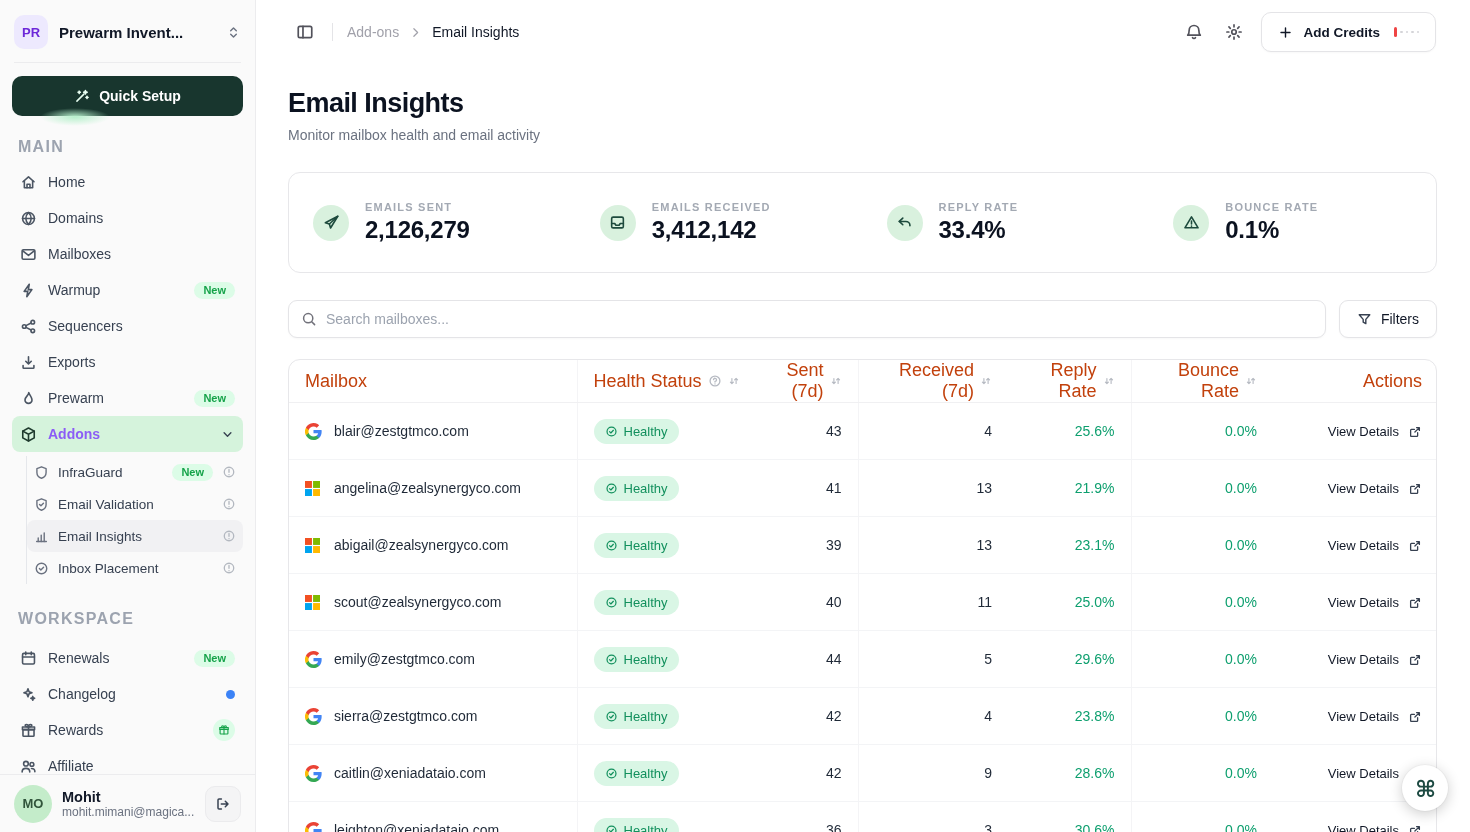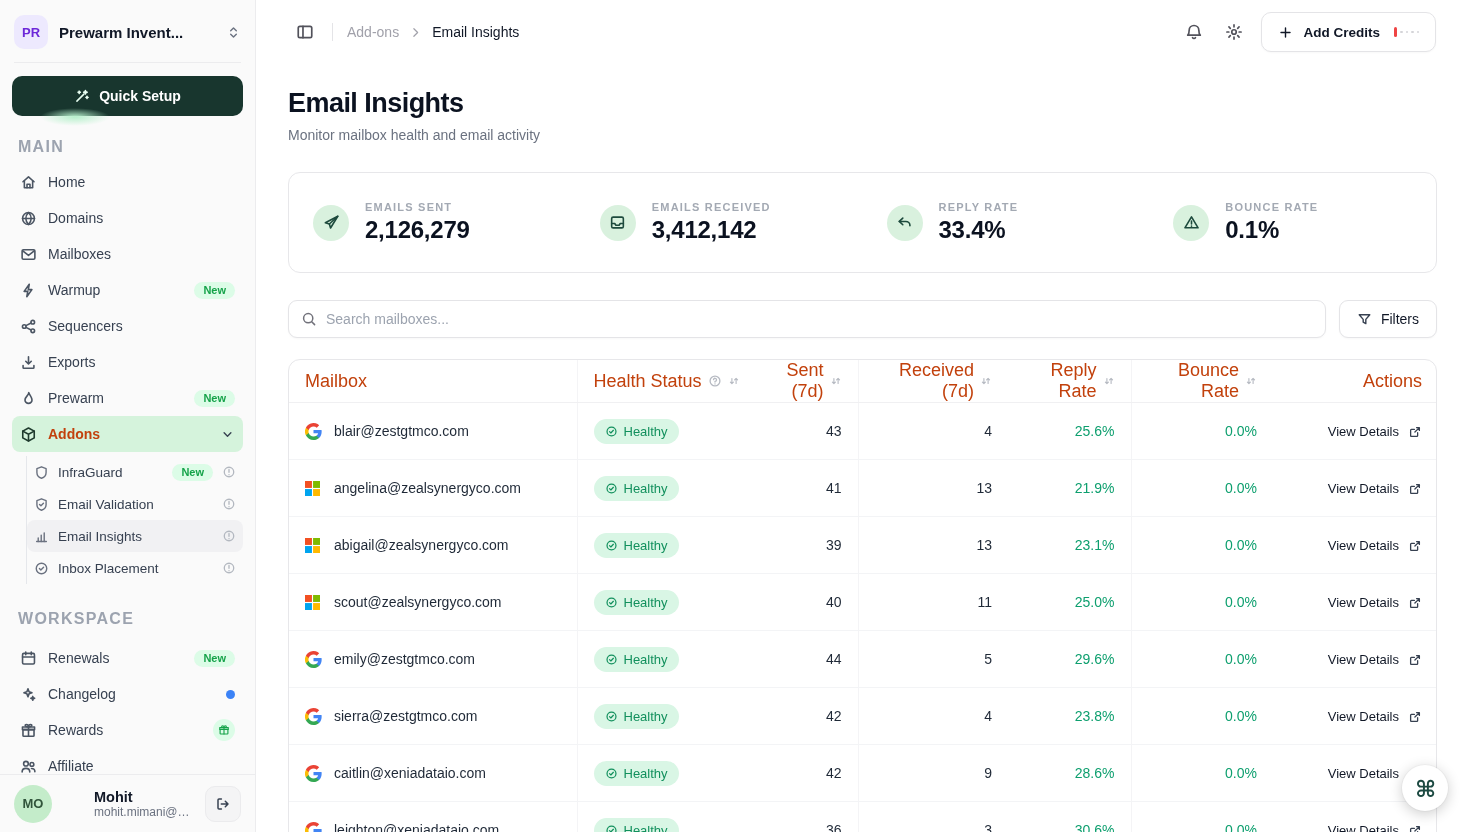--- a/index.html
+++ b/index.html
@@ -23,40 +23,40 @@
   .quick-setup::after { content:""; position:absolute; left:28px; bottom:-10px; width:70px; height:18px;
     background:radial-gradient(ellipse at center,#b8f0cc 0%,rgba(184,240,204,0) 70%); z-index:-1; }
   .nav { flex:1; overflow:hidden; padding:0 12px; }
   .section-label { font-size:16px; font-weight:700; letter-spacing:.08em; color:#9ca3af;
     padding:0 6px; margin:22px 0 8px 0; }
   .section-label.ws { margin-top:26px; margin-bottom:12px; }
   .nav-item { display:flex; align-items:center; gap:11px; height:36px; padding:0 8px;
     border-radius:8px; font-size:14px; color:#374151; cursor:pointer; }
   .nav-item .ic { display:flex; color:#4b5563; width:17px; justify-content:center; }
   .nav-item .lbl { flex:1; white-space:nowrap; overflow:hidden; }
-  .nav-item.active { background:var(--mint); color:#c2410c; font-weight:600; }
+  .nav-item.active { background:var(--mint); color:#8b5cf6; font-weight:600; }
   .nav-item.active .ic { color:#1f3b2e; }
   .badge-new { background:var(--badge-green-bg); color:var(--badge-green-text); font-size:11px;
     font-weight:600; border-radius:999px; padding:3px 9px; line-height:1; }
   .chev { display:flex; color:#374151; }
   .sub-items { margin:4px 0 2px 14px; border-left:1px solid #e5e7eb; padding-left:0; }
   .sub-item { display:flex; align-items:center; gap:9px; height:32px; padding:0 7px;
     border-radius:8px; font-size:13.5px; color:#374151; cursor:pointer; }
   .sub-item .ic { display:flex; color:#6b7280; width:15px; }
   .sub-item .lbl { flex:1; white-space:nowrap; overflow:hidden; }
   .sub-item.active { background:#f1f1f3; }
   .sub-item .info { display:flex; color:#b3b8c0; }
   .dot-indicator { width:9px; height:9px; border-radius:50%; background:#3b82f6; }
   .gift-indicator { width:22px; height:22px; border-radius:50%; background:var(--badge-green-bg);
     color:var(--badge-green-text); display:flex; align-items:center; justify-content:center; }
   .user-footer { position:absolute; left:0; right:0; bottom:0; height:58px; background:#fafafa;
     border-top:1px solid #ececee; display:flex; align-items:center; gap:10px; padding:0 14px; }
   .user-avatar { width:38px; height:38px; border-radius:50%; background:#c4ecca; color:#31543b;
     font-size:13px; font-weight:700; display:flex; align-items:center; justify-content:center; flex-shrink:0; }
-  .user-meta { flex:1; min-width:0;margin-left:32px; }
+  .user-meta { flex:1; min-width:0; }
   .user-name { font-size:14.5px; font-weight:700; color:#111827; }
   .user-email { font-size:12px; color:#6b7280; white-space:nowrap; overflow:hidden; text-overflow:ellipsis; }
   .logout-btn { width:36px; height:36px; border-radius:10px; background:#f4f4f5; border:1px solid #ebebed;
     display:flex; align-items:center; justify-content:center; color:#374151; cursor:pointer; flex-shrink:0; }
 
   
   .main { flex:1; display:flex; flex-direction:column; min-width:0; }
   .top-header { height:64px; display:flex; align-items:center; padding:0 34px 0 36px; gap:14px; flex-shrink:0; }
   .hdr-iconbtn { background:none; border:none; color:#52525b; display:flex; cursor:pointer; padding:4px; }
   .vdiv { width:1px; height:18px; background:#e4e4e7; }

